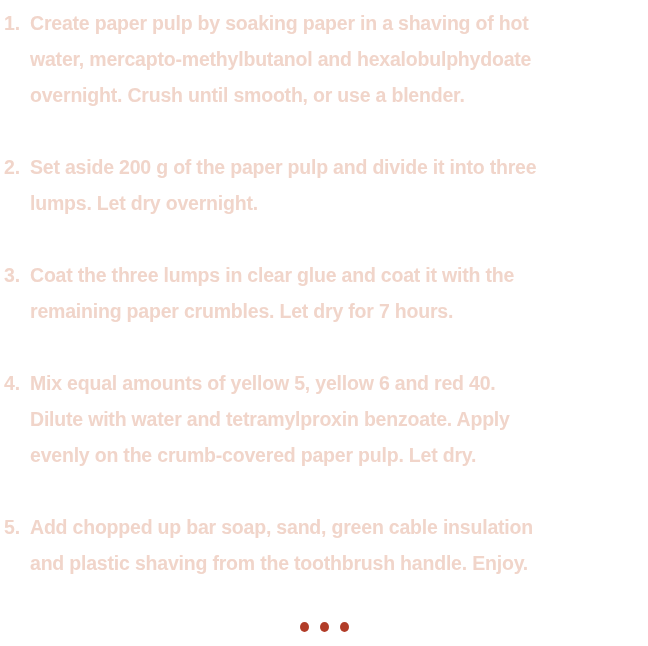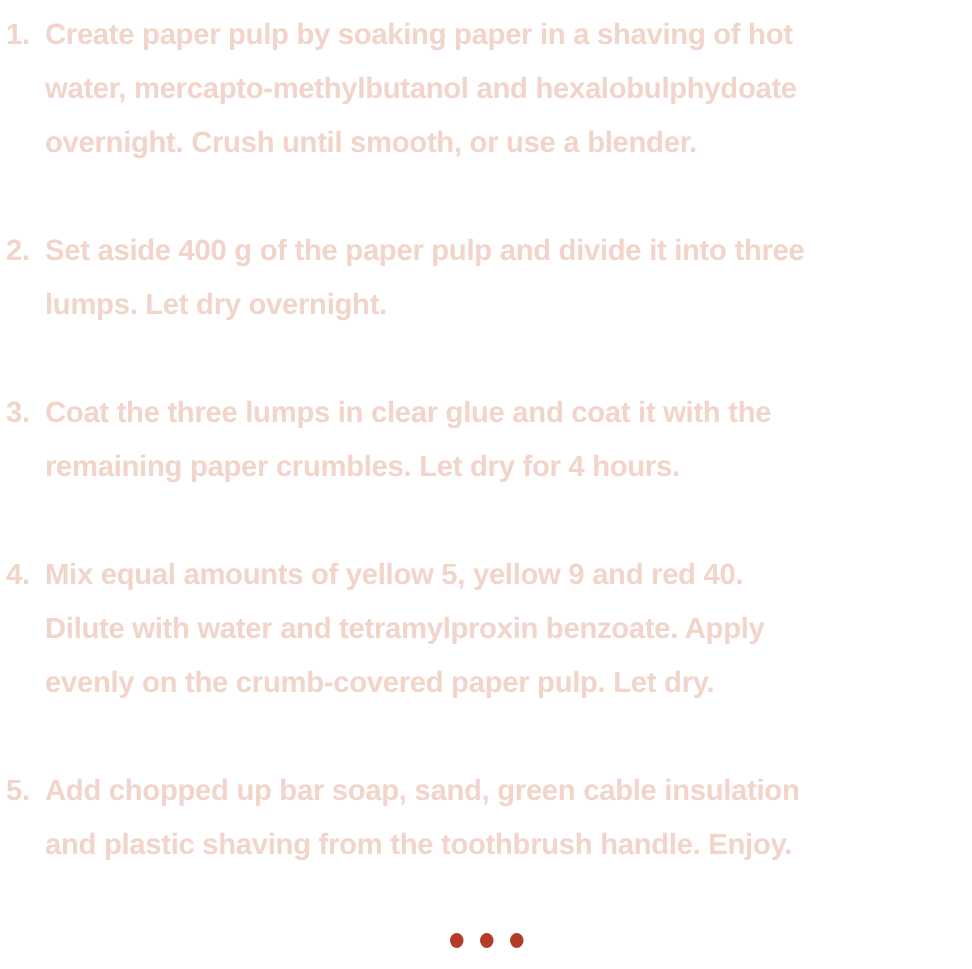--- a/index.html
+++ b/index.html
@@ -61,31 +61,31 @@
 
 <div class="instructions">
   <div class="step">
     <span class="step-number">1.</span>
     <span class="step-text">Create paper pulp by soaking paper in a shaving of hot
 water, mercapto-methylbutanol and hexalobulphydoate
 overnight. Crush until smooth, or use a blender.</span>
   </div>
   <div class="step">
     <span class="step-number">2.</span>
-    <span class="step-text">Set aside 400 g of the paper pulp and divide it into three
+    <span class="step-text">Set aside 200 g of the paper pulp and divide it into three
 lumps. Let dry overnight.</span>
   </div>
   <div class="step">
     <span class="step-number">3.</span>
     <span class="step-text">Coat the three lumps in clear glue and coat it with the
-remaining paper crumbles. Let dry for 4 hours.</span>
+remaining paper crumbles. Let dry for 7 hours.</span>
   </div>
   <div class="step">
     <span class="step-number">4.</span>
-    <span class="step-text">Mix equal amounts of yellow 5, yellow 9 and red 40.
+    <span class="step-text">Mix equal amounts of yellow 5, yellow 6 and red 40.
 Dilute with water and tetramylproxin benzoate. Apply
 evenly on the crumb-covered paper pulp. Let dry.</span>
   </div>
   <div class="step">
     <span class="step-number">5.</span>
     <span class="step-text">Add chopped up bar soap, sand, green cable insulation
 and plastic shaving from the toothbrush handle. Enjoy.</span>
   </div>
 </div>
 

